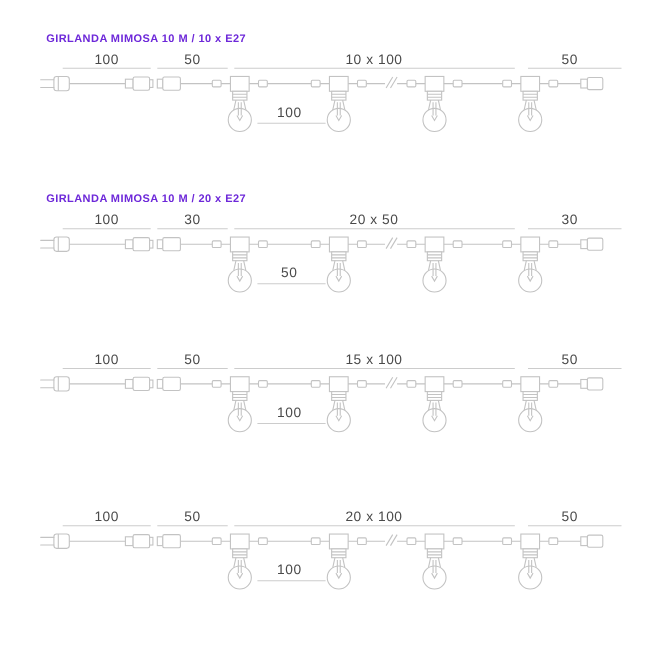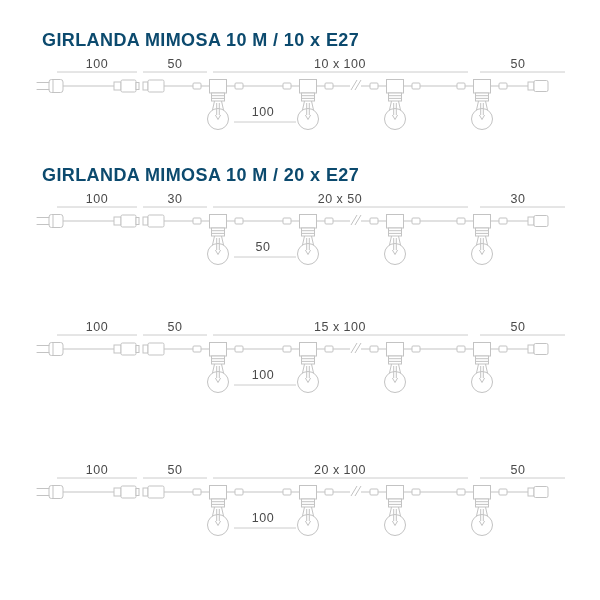--- a/index.html
+++ b/index.html
@@ -1,18 +1,18 @@
 <!DOCTYPE html>
 <html><head>
 <meta charset="utf-8">
 <style>
   html,body{margin:0;padding:0;background:#ffffff;width:600px;height:600px;overflow:hidden;}
   body{font-family:"Liberation Sans",sans-serif;position:relative;}
   .variant{position:absolute;left:0;width:600px;}
-  .variant h2{margin:0 0 2px 42px;font-size:18px;font-weight:700;letter-spacing:.4px;color:#0c4a6e;font-family:"Liberation Sans",sans-serif;}
+  .variant h2{margin:0 0 2px 42px;font-size:10px;font-weight:700;letter-spacing:.4px;color:#6d28d9;font-family:"Liberation Sans",sans-serif;}
   svg{display:block;}
   text.dim{font-family:"Liberation Sans",sans-serif;font-size:12.5px;fill:#4a4a4a;letter-spacing:.5px;}
 </style>
 </head>
 <body>
 
 <section class="variant" style="top:30px">
   <h2>GIRLANDA MIMOSA 10 M / 10 x E27</h2>
   <svg width="600" height="84" viewBox="0 0 600 84">
       <line x1="57" y1="19" x2="137" y2="19" stroke="#cccccc" stroke-width="1"></line>
@@ -101,21 +101,21 @@
         <line x1="483.3" y1="50" x2="483.3" y2="62"></line>
         <path d="M 479.4 62 L 482 66.5 L 484.6 62" fill="none"></path>
       </g>
       <g stroke="#c3c3c3" fill="#ffffff" stroke-width="1">
         <rect x="528" y="29" width="6" height="8"></rect>
         <rect x="534" y="27.5" width="14" height="11" rx="1.5"></rect>
       </g>
     </svg>
 </section>
 
-<section class="variant" style="top:165px">
+<section class="variant" style="top:176px">
   <h2>GIRLANDA MIMOSA 10 M / 20 x E27</h2>
   <svg width="600" height="84" viewBox="0 0 600 84">
       <line x1="57" y1="19" x2="137" y2="19" stroke="#cccccc" stroke-width="1"></line>
       <text x="97" y="15" text-anchor="middle" class="dim">100</text>
       <line x1="143" y1="19" x2="207" y2="19" stroke="#cccccc" stroke-width="1"></line>
       <text x="175" y="15" text-anchor="middle" class="dim">30</text>
       <line x1="213" y1="19" x2="468" y2="19" stroke="#cccccc" stroke-width="1"></line>
       <text x="340" y="15" text-anchor="middle" class="dim">20 x 50</text>
       <line x1="480" y1="19" x2="565" y2="19" stroke="#cccccc" stroke-width="1"></line>
       <text x="518" y="15" text-anchor="middle" class="dim">30</text>

